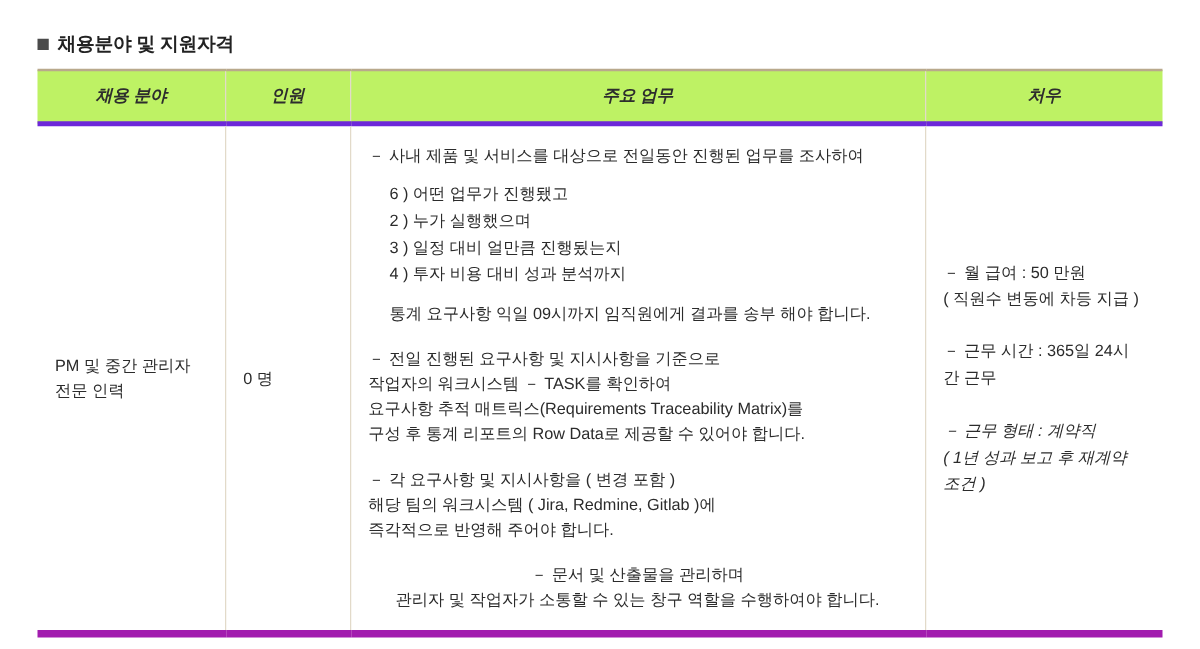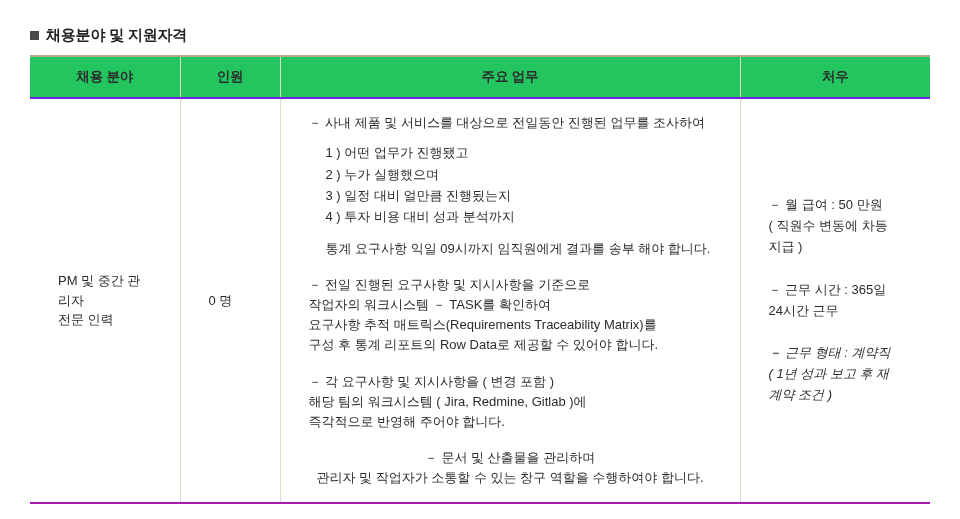--- a/index.html
+++ b/index.html
@@ -40,39 +40,40 @@
     font-weight: bold;
     color: #222222;
     letter-spacing: -0.2px;
   }
   table.recruit {
     width: 900px;
     border-collapse: collapse;
     table-layout: fixed;
   }
   table.recruit thead th {
-    background: #22c55e;
+    background: #bef264;
     border-top: 2px solid #b9a98c;
-    border-bottom: 2px solid #6d28d9;
+    border-bottom: 4px solid #6d28d9;
     font-size: 13.5px;
     font-weight: bold;
     color: #2d2d2d;
     height: 38px;
     vertical-align: middle;
     letter-spacing: -0.2px;
+    font-style: italic;
   }
   table.recruit thead th + th {
     border-left: 1px solid #e2dac9;
   }
   table.recruit tbody td {
-    border-bottom: 2px solid #a21caf;
+    border-bottom: 6px solid #a21caf;
     vertical-align: middle;
     font-size: 13px;
     color: #2b2b2b;
-    padding: 14px 28px;
+    padding: 14px 14px;
     line-height: 1.5;
   }
   table.recruit tbody td + td {
     border-left: 1px solid #e2dac9;
   }
   .col-field { width: 150px; }
   .col-count { width: 100px; }
   .col-duty  { width: 460px; }
   .col-pay   { width: 190px; }
 
@@ -142,21 +143,21 @@
     <tbody>
       <tr>
         <td class="cell-field">PM 및 중간 관리자
 전문 인력</td>
         <td class="cell-count">0 명</td>
         <td class="cell-duty">
 
           <div class="block">
             <div class="lead">－ 사내 제품 및 서비스를 대상으로 전일동안 진행된 업무를 조사하여</div>
             <ul class="sub-list">
-              <li>1 ) 어떤 업무가 진행됐고</li>
+              <li>6 ) 어떤 업무가 진행됐고</li>
               <li>2 ) 누가 실행했으며</li>
               <li>3 ) 일정 대비 얼만큼 진행됬는지</li>
               <li>4 ) 투자 비용 대비 성과 분석까지</li>
             </ul>
             <div class="note">통계 요구사항 익일 09시까지 임직원에게 결과를 송부 해야 합니다.</div>
           </div>
 
           <div class="block">
             <div class="lead">－ 전일 진행된 요구사항 및 지시사항을 기준으로
    작업자의 워크시스템 － TASK를 확인하여

